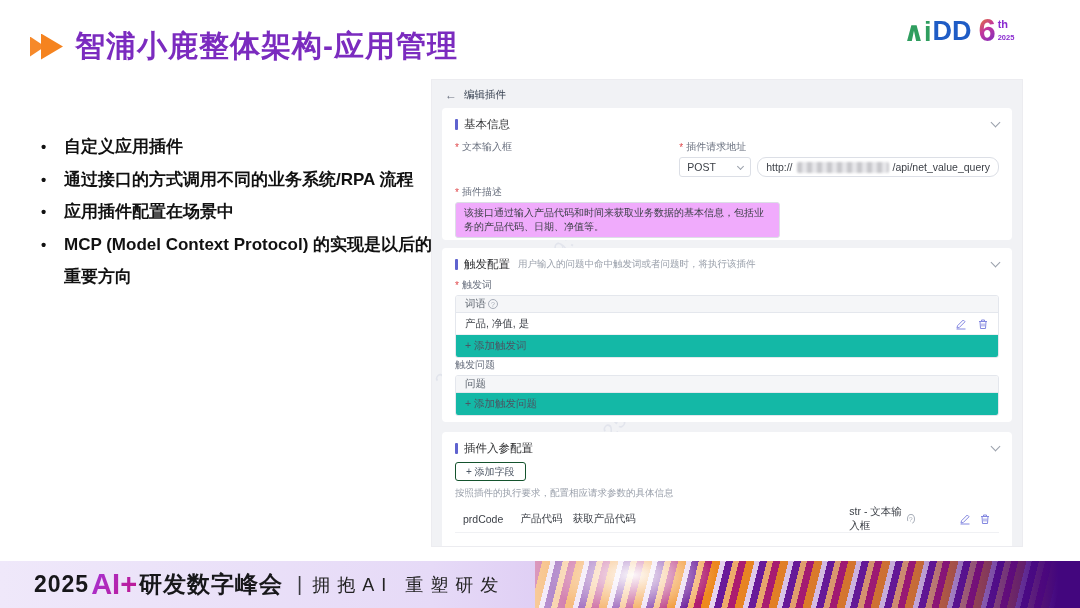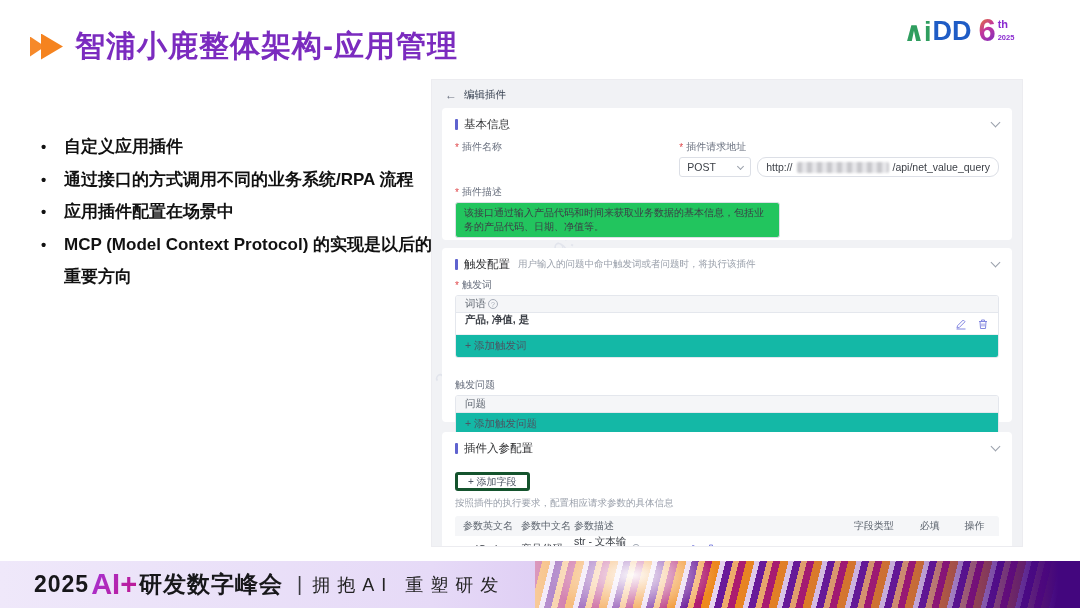--- a/index.html
+++ b/index.html
@@ -56,38 +56,38 @@
     display:flex; align-items:center; padding:0 8px; color:#3b3f46; font-size:10.5px; }
   .urlgrp { display:flex; gap:6px; }
   .select { width:72px; display:flex; align-items:center; justify-content:space-between;
     border:1px solid #dcdfe6; border-radius:3px; height:20px; padding:0 7px; background:#fff;
     color:#3b3f46; cursor:pointer; }
   .select .chev { margin:0 0 2px 0; width:5px; height:5px; }
   .urlinput { flex:1;border-radius:9px; }
   .redact { display:inline-block; width:92px; height:11px; margin:0 4px; border-radius:2px;
     background:repeating-linear-gradient(90deg,#c9c9cd 0 5px,#e6e6e9 5px 10px); filter:blur(1px); }
   .textarea { width:325px; height:36px; border:1px solid #dcdfe6; border-radius:3px;
-    background:#22c55e; padding:3px 8px; color:#3b3f46; line-height:14px; font-size:10px; }
+    background:#f0abfc; padding:3px 8px; color:#3b3f46; line-height:14px; font-size:10px; }
 
   .tblbox { border:1px solid #e4e7ed; border-radius:3px; overflow:hidden; margin-top:3px; }
   .tbl-hrow { background:#f5f6f8; border-bottom:1px solid #e4e7ed; height:17px;
     display:flex; align-items:center; padding:0 9px; color:#5f6670; }
   .tbl-drow { background:#fff; border-bottom:1px solid #eef0f3; min-height:22px;
-    display:flex; padding:0 9px; color:#3b3f46;font-weight:bold; }
+    display:flex; align-items:center; padding:0 9px; color:#3b3f46; }
   .tbl-arow { background:#14b8a6; height:22px; display:flex; align-items:center;
     padding:0 9px; color:#4b5563; cursor:pointer; }
   .rowicons { margin-left:auto; display:flex; gap:10px; align-items:center; }
   .icon-btn { color:#8387e0; width:12px; height:12px; cursor:pointer; }
   .icon-btn svg { width:12px; height:12px; display:block; }
   .qicon { width:10px; height:10px; border:1px solid #a7adb8; border-radius:50%;
     display:inline-flex; align-items:center; justify-content:center; font-size:7px;
     color:#a7adb8; margin-left:2px; cursor:pointer; }
 
-  .addfield { display:inline-flex; align-items:center; height:19px; border:3px solid #14532d;
-    border-radius:3px; background:#fff; padding:0 10px; margin-top:16px; color:#4b5563;
+  .addfield { display:inline-flex; align-items:center; height:19px; border:1px solid #14532d;
+    border-radius:3px; background:#fff; padding:0 10px; margin-top:6px; color:#4b5563;
     font-size:10px; cursor:pointer; }
   .hint { font-size:9.5px; color:#9aa0ab; margin-top:6px; }
   .ptable { margin-top:6px; }
   .phead { display:flex; background:#f5f6f8; height:20px; align-items:center;
     padding:0 8px; color:#5f6670; font-size:10px; border-radius:3px 3px 0 0; }
   .prow { display:flex; height:27px; align-items:center; padding:0 8px; color:#3b3f46;
     border-bottom:1px solid #f0f1f4; }
   .c1{width:11%;} .c2{width:10%;} .c3{width:53%;} .c4{width:12.5%; display:flex;align-items:center;gap:3px;}
   .c5{width:8.5%;} .c6{flex:1; display:flex; gap:8px; align-items:center;}
   .toggle { width:26px; height:13px; background:#7a7ee0; border-radius:8px; position:relative; cursor:pointer; }
@@ -161,21 +161,21 @@
     <div class="card card1">
       <div class="sec">
         <span class="secbar"></span>
         <span class="sectitle">基本信息</span>
         <span class="chev"></span>
       </div>
       <div class="frow">
         <div class="fcol-l">
           <div class="lbl">
             <span class="req">*</span>
-            <span>插件名称</span>
+            <span>文本输入框</span>
           </div>
         </div>
         <div class="fcol-r">
           <div class="lbl">
             <span class="req">*</span>
             <span>插件请求地址</span>
           </div>
           <div class="urlgrp">
             <div class="select">
               <span>POST</span>
@@ -224,21 +224,21 @@
               <svg viewBox="0 0 24 24">
                   <path d="M4 7h16M9 7V4h6v3M6 7l1 14h10l1-14M10 11v6M14 11v6" fill="none" stroke="currentColor" stroke-width="2"></path>
                 </svg>
             </span>
           </span>
         </div>
         <div class="tbl-arow">
           <span>+ 添加触发词</span>
         </div>
       </div>
-      <div class="lbl" style="margin-top:20px;">
+      <div class="lbl" style="margin-top:0;">
         <span>触发问题</span>
       </div>
       <div class="tblbox">
         <div class="tbl-hrow">
           <span>问题</span>
         </div>
         <div class="tbl-arow">
           <span>+ 添加触发问题</span>
         </div>
       </div>
@@ -246,31 +246,24 @@
 
     <div class="card card3">
       <div class="sec">
         <span class="secbar"></span>
         <span class="sectitle">插件入参配置</span>
         <span class="chev"></span>
       </div>
       <div class="addfield">+ 添加字段</div>
       <div class="hint">按照插件的执行要求，配置相应请求参数的具体信息</div>
       <div class="ptable">
-        <div class="phead">
-          <span class="c1">参数英文名</span>
-          <span class="c2">参数中文名</span>
-          <span class="c3">参数描述</span>
-          <span class="c4">字段类型</span>
-          <span class="c5">必填</span>
-          <span class="c6">操作</span>
-        </div>
         <div class="prow">
           <span class="c1">prdCode</span>
           <span class="c2">产品代码</span>
+          <span class="c3">获取产品代码</span>
           <span class="c4">
             <span>str - 文本输入框</span>
             <span class="qicon">?</span>
           </span>
           <span class="c5">
             <span class="toggle"><span class="knob"></span></span>
           </span>
           <span class="c6">
             <span class="icon-btn">
               <svg viewBox="0 0 24 24">

